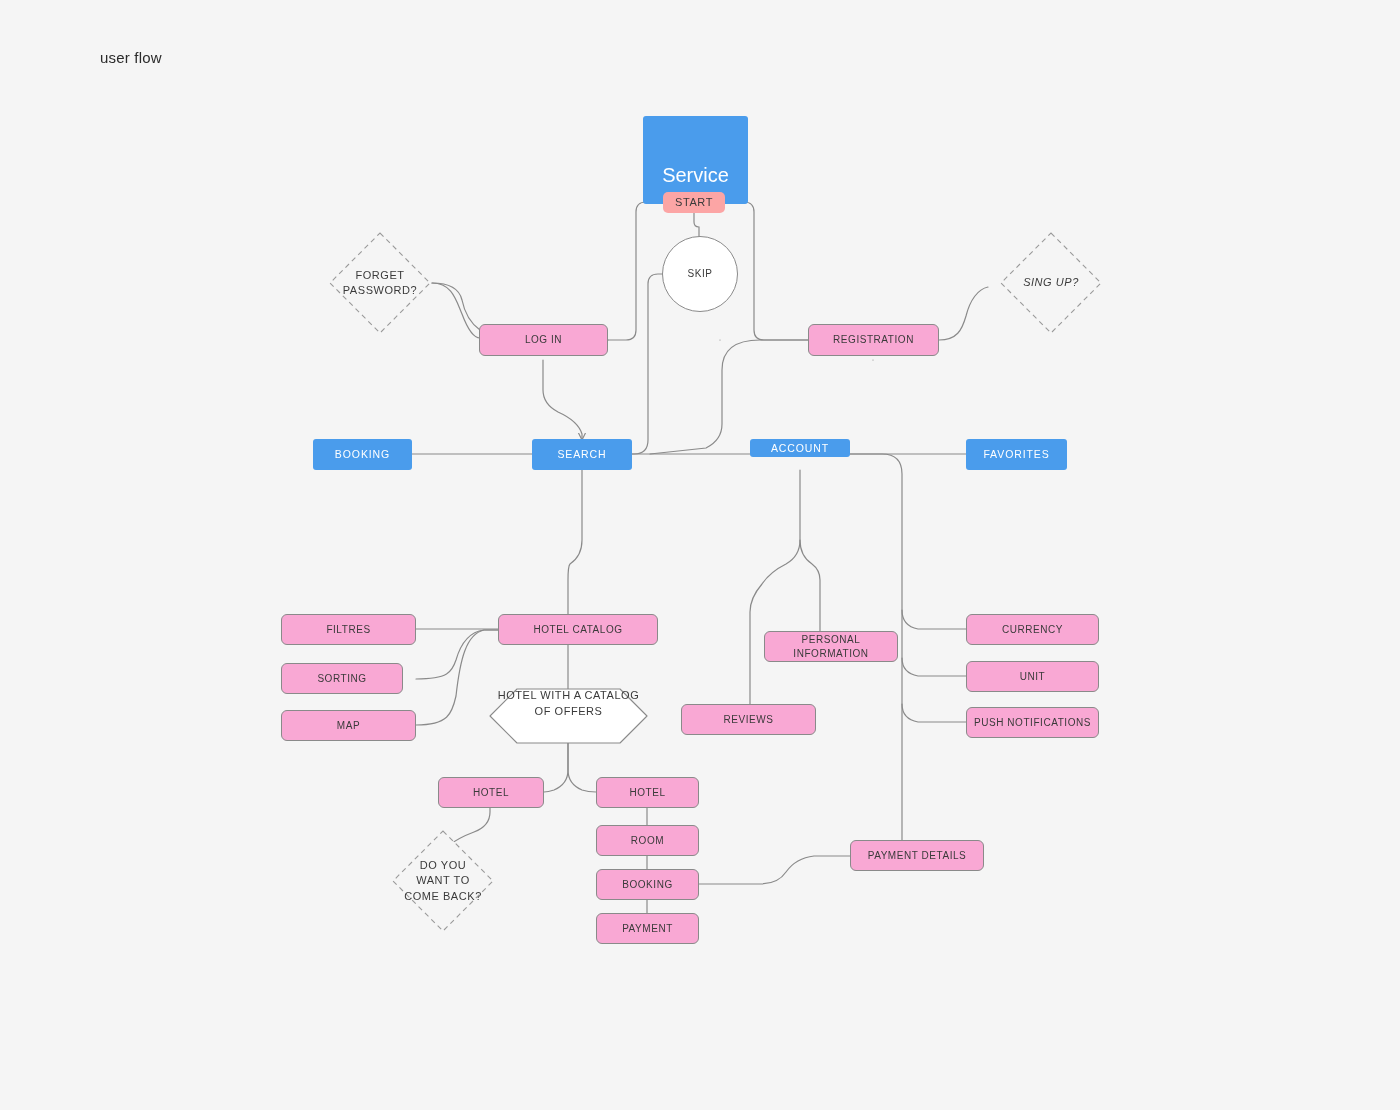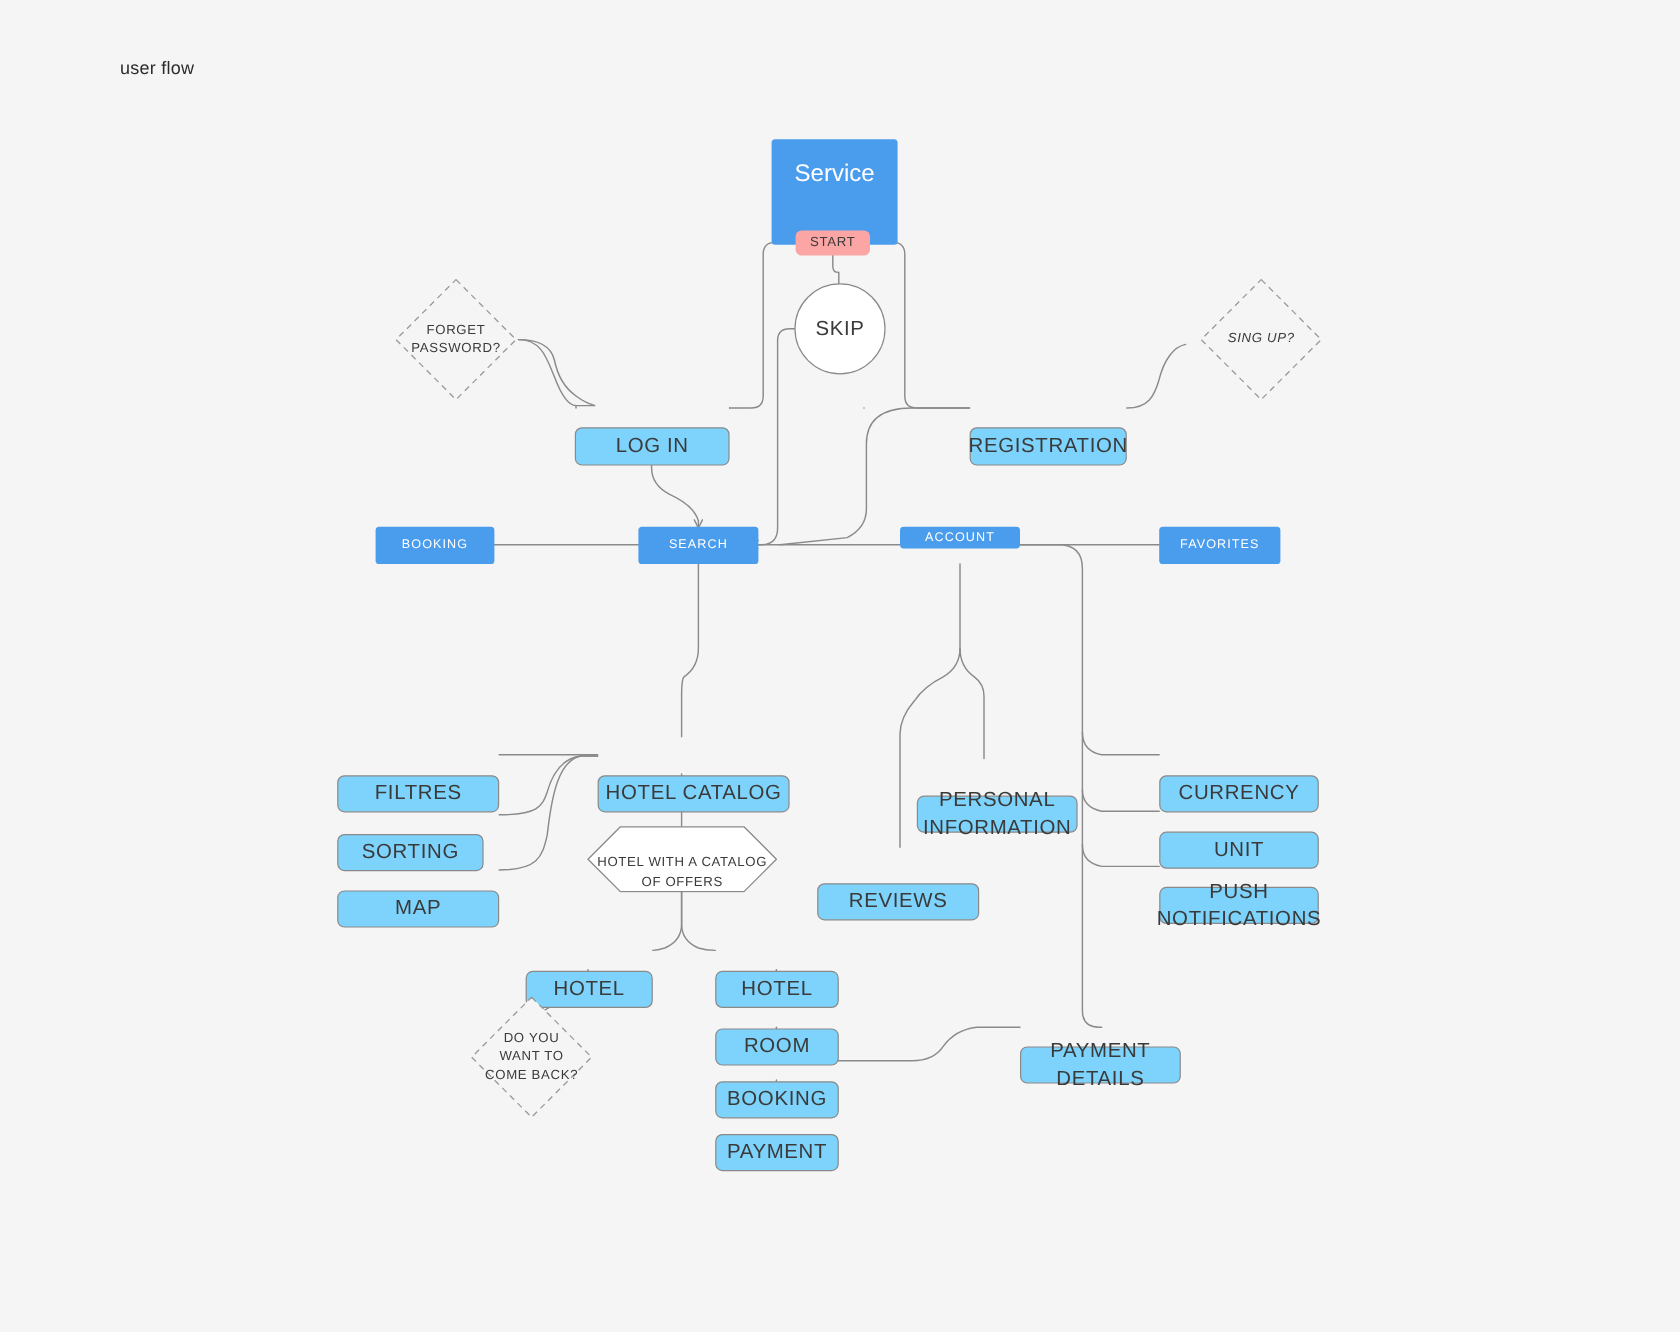--- a/index.html
+++ b/index.html
@@ -14,48 +14,47 @@
   .title{
     position:absolute;left:100px;top:49px;
     font-size:15px;color:#2b2b2b;letter-spacing:.2px;text-align:right;
   }
   
   .node{
     position:absolute;
     box-sizing:border-box;
     display:flex;align-items:center;justify-content:center;
     text-align:center;
-    font-size:17px;
+    font-size:10px;
     letter-spacing:.55px;
     color:#3a3a3a;
     line-height:1.35;
   }
   .rect{
-    background:#7dd3fc;
+    background:#f9a8d4;
     border:1px solid #8a8a8a;
     border-radius:6px;
-    margin-top:32px;
   }
   .blue{
     background:#4a9cec;
     border:none;
     border-radius:3px;
     color:#ffffff;
     letter-spacing:.9px;
     font-size:10.5px;
   }
   .service{
     background:#4a9cec;
     border:none;
     border-radius:3px;
     color:#ffffff;
     font-size:20px;
     letter-spacing:0;
     align-items:flex-start;
-    padding-top:16px;
+    padding-top:46px;
   }
   .circle{
     background:#ffffff;
     border:1px solid #8a8a8a;
     border-radius:50%;
   }
   .start-chip{
     background:#fca5a5;
     border-radius:5px;
     border:none;
@@ -71,21 +70,21 @@
   }
   .diamond-shape{
     position:absolute;left:0;top:0;width:100%;height:100%;
   }
   .diamond-label{
     position:relative;z-index:2;
     font-size:11px;letter-spacing:.55px;color:#3a3a3a;
     text-align:center;line-height:1.4;
     white-space:pre-line;
   }
-  .hex-wrap{position:absolute;display:flex;align-items:flex-end;justify-content:center;}
+  .hex-wrap{position:absolute;display:flex;align-items:flex-start;justify-content:center;}
   .hex-label{position:relative;z-index:2;font-size:11px;letter-spacing:.55px;color:#3a3a3a;text-align:center;line-height:1.45;white-space:pre-line;}
 </style>
 </head>
 <body>
 
 <div class="title">user flow</div>
 
 <svg id="canvas" viewBox="0 0 1400 1110" xmlns="http://www.w3.org/2000/svg">
   <defs>
     <marker id="arrow" markerWidth="8" markerHeight="8" refX="6" refY="3" orient="auto" markerUnits="strokeWidth">

